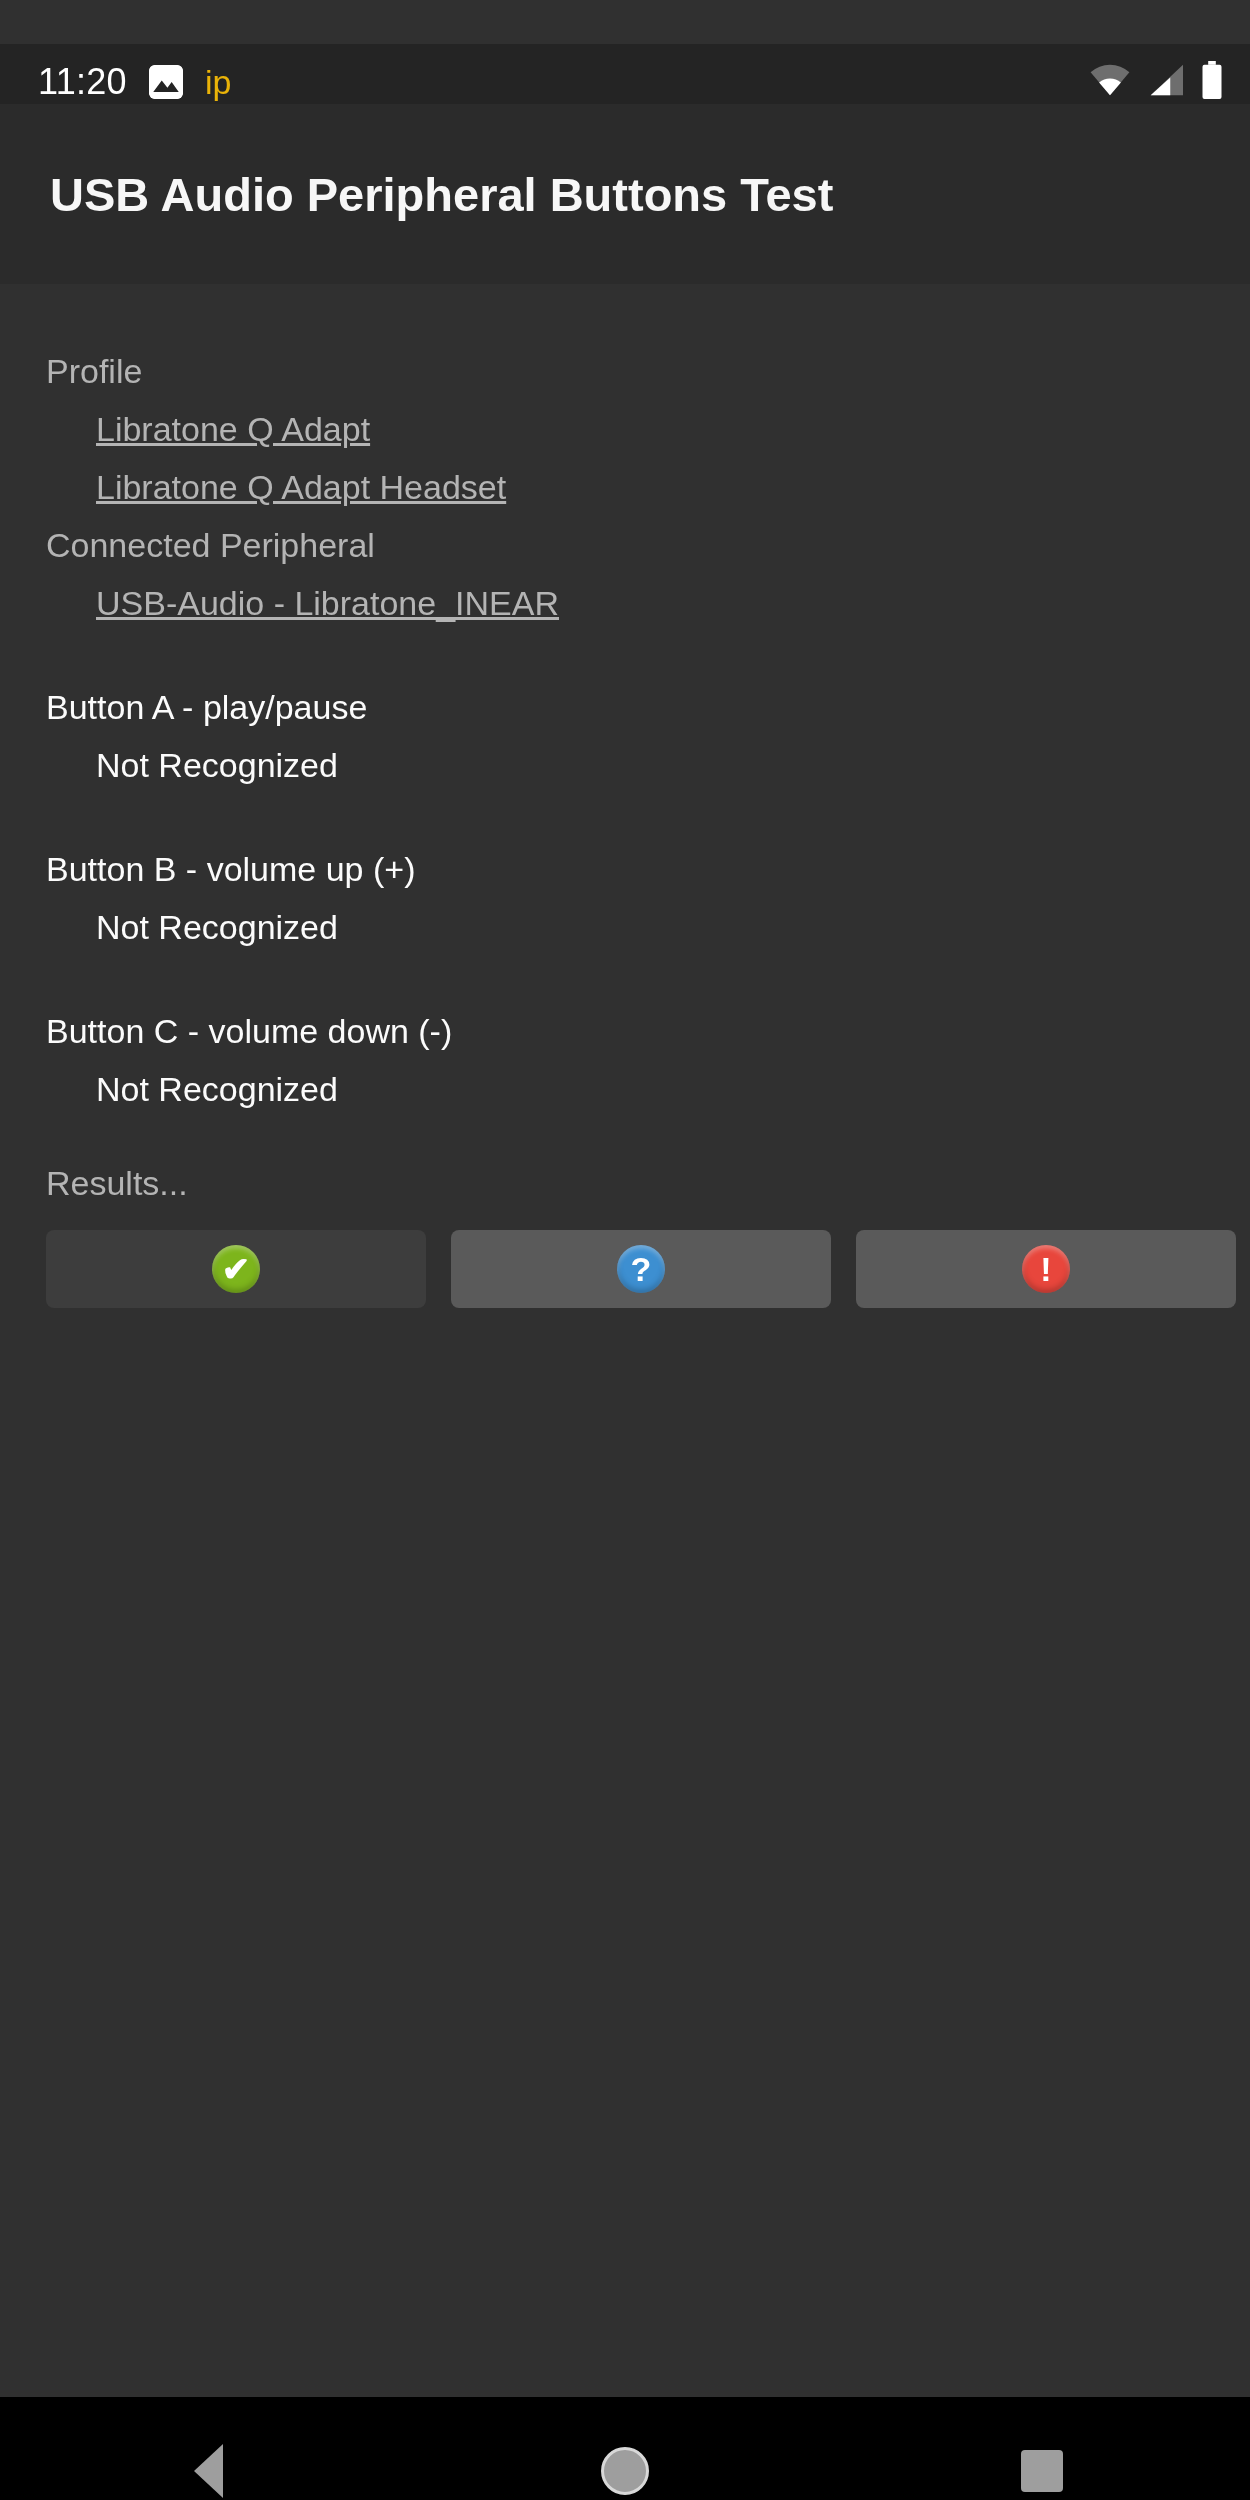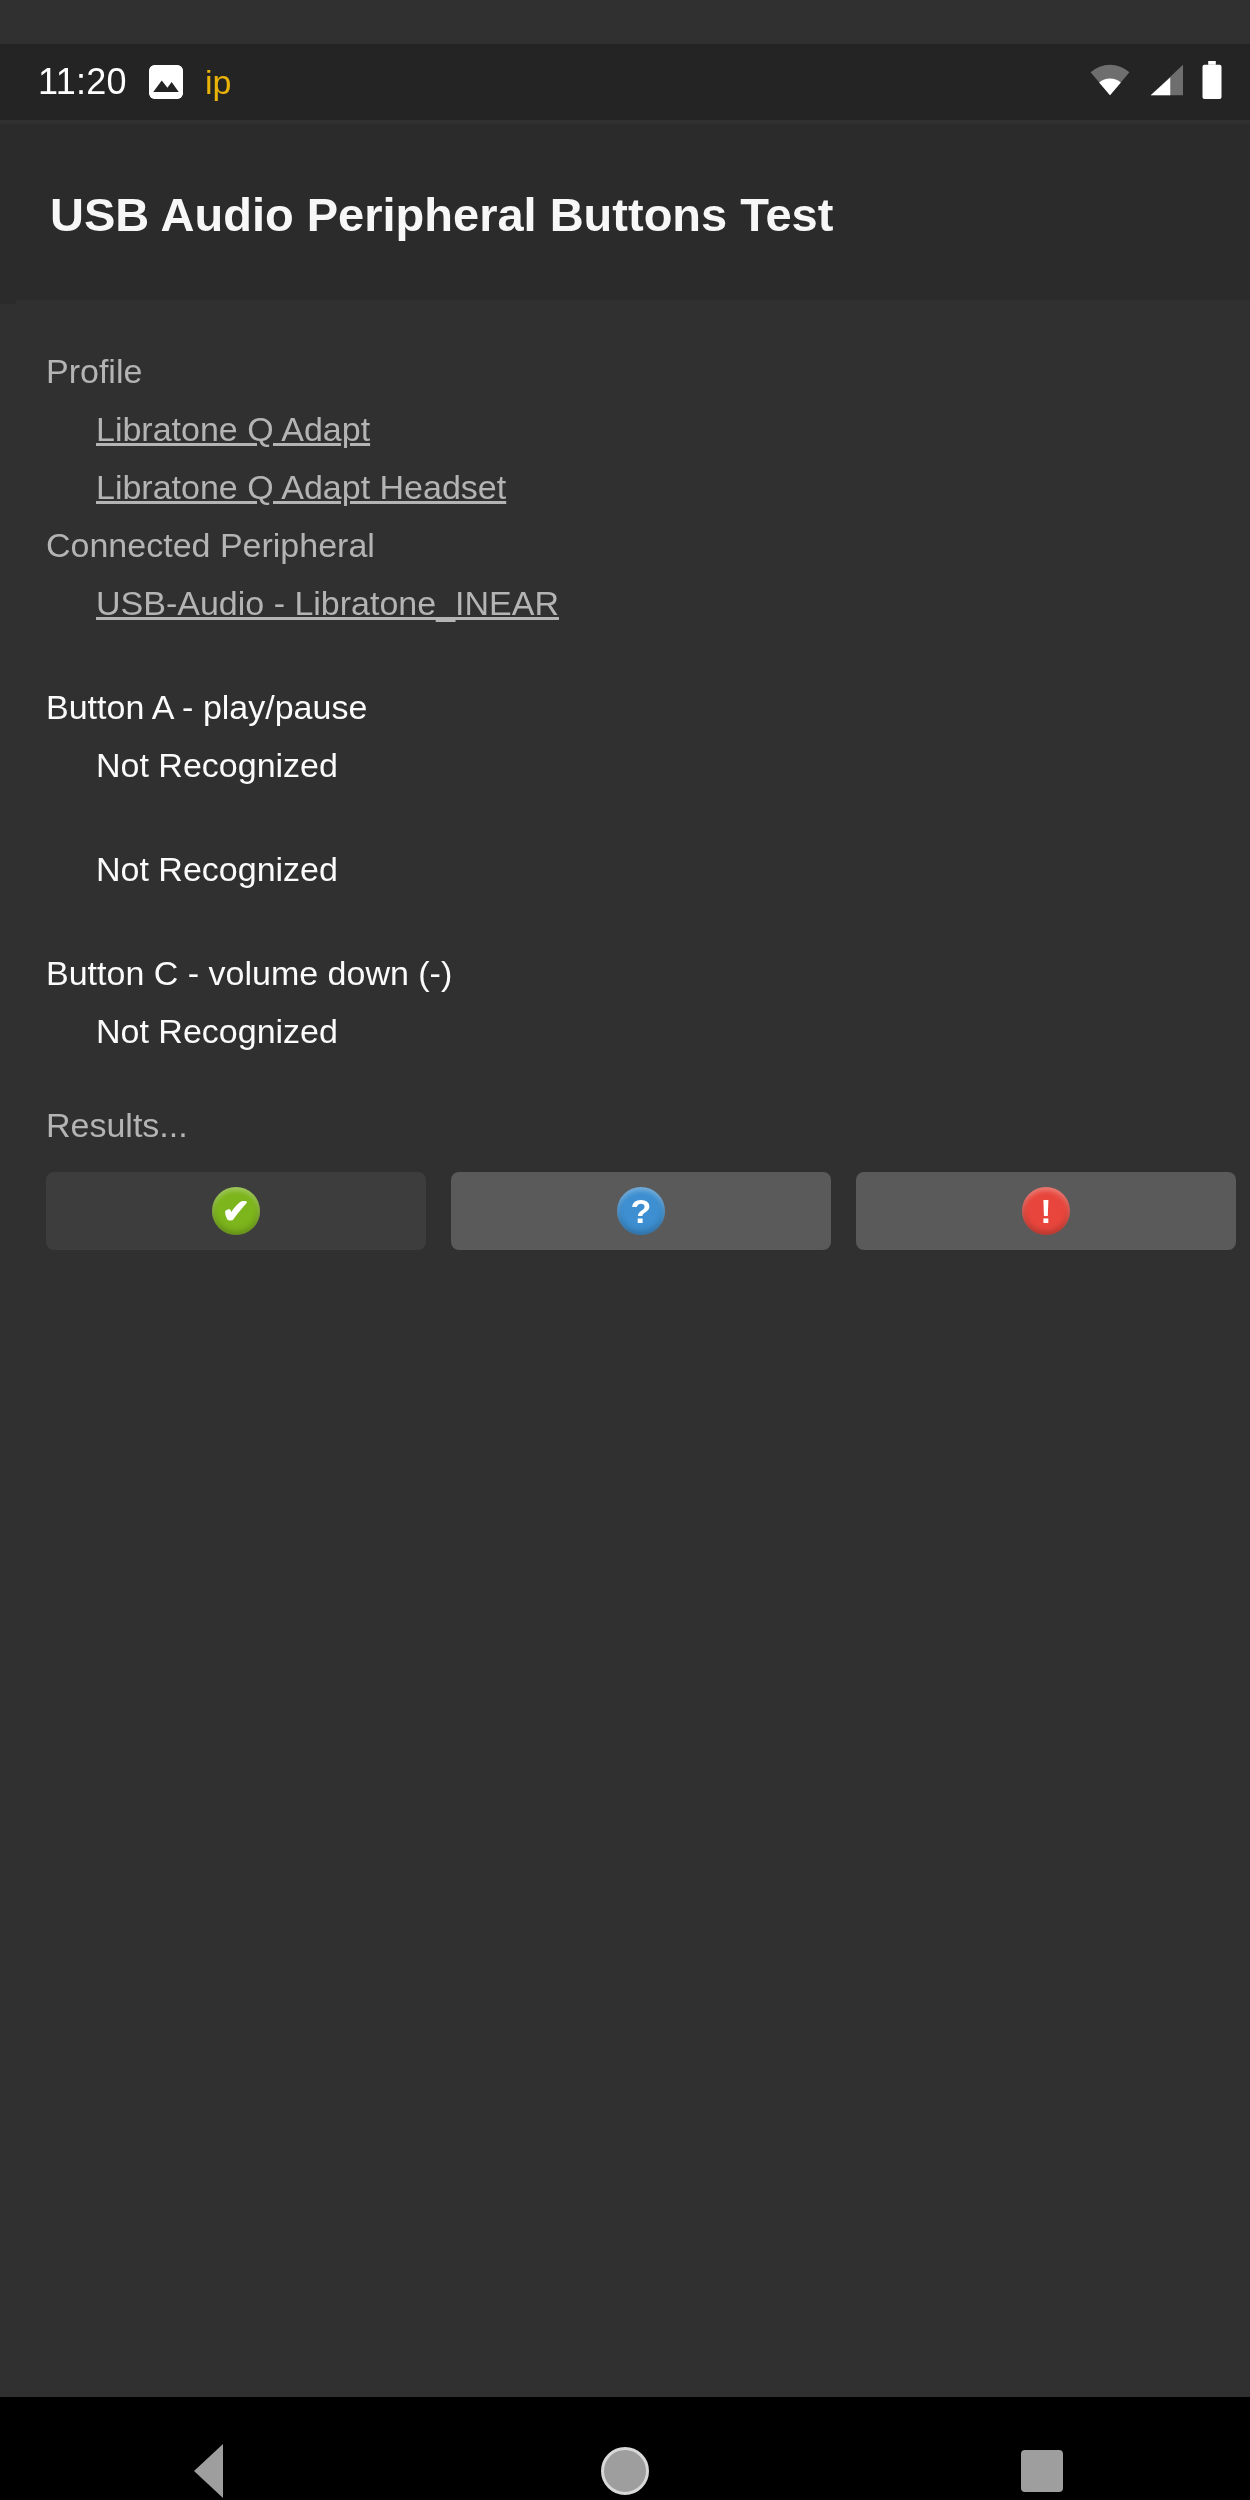--- a/index.html
+++ b/index.html
@@ -21,21 +21,21 @@
   .sb-left{ display:flex; align-items:center; gap:22px; }
   .sb-right{ margin-left:auto; display:flex; align-items:center; gap:14px; }
   .img-icon{
     width:34px; height:34px; background:#ffffff; border-radius:6px;
     display:flex; align-items:flex-end; justify-content:center; overflow:hidden;
   }
   .sb-ip{ color:#eab308; font-size:34px; }
 
   
   .titlebar{
-    position:absolute; top:80px; left:0; width:1250px; height:180px;
+    position:absolute; top:60px; left:0; width:1250px; height:180px;
     background:#2b2b2b; display:flex; align-items:center; padding:0 50px;
   }
   .title{
     color:#f7f7f7; font-size:47px; font-weight:bold; letter-spacing:0px;
   }
 
   
   .content{
     position:absolute; top:256px; left:16px; width:1250px; height:2097px;
     background:#303030; padding:42px 30px 0 30px;
@@ -141,20 +141,21 @@
       <div class="dim-ind">USB-Audio - Libratone_INEAR</div>
     </div>
 
 
     <div class="btn-block">
       <div class="bright">Button A - play/pause</div>
       <div class="bright-ind">Not Recognized</div>
     </div>
 
     <div class="btn-block">
+      <div class="bright">Button B - volume up (+)</div>
       <div class="bright-ind">Not Recognized</div>
     </div>
 
     <div class="btn-block">
       <div class="bright">Button C - volume down (-)</div>
       <div class="bright-ind">Not Recognized</div>
     </div>
 
     <div class="results">Results...</div>
 

